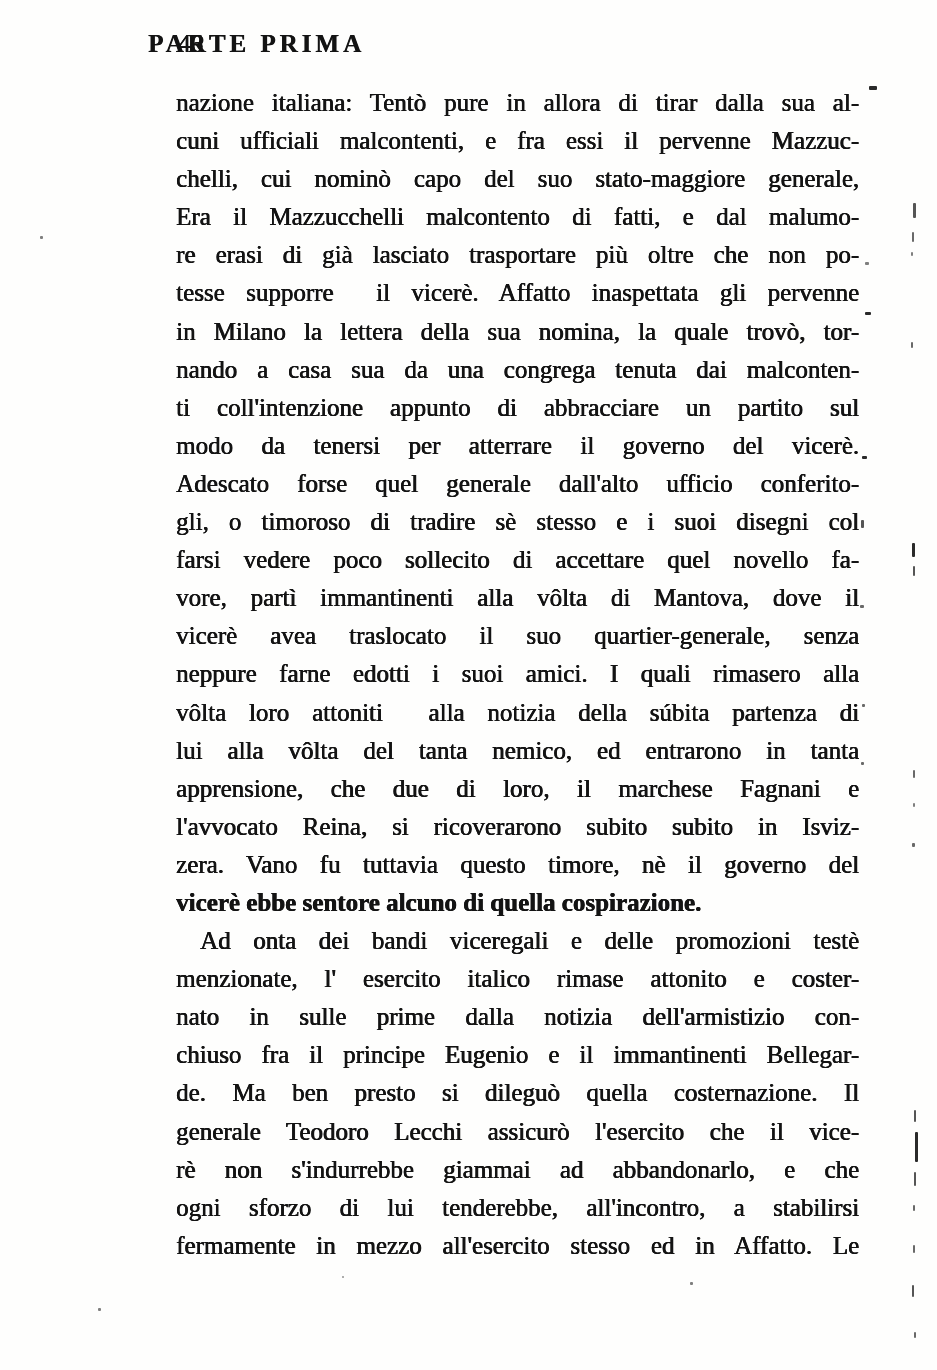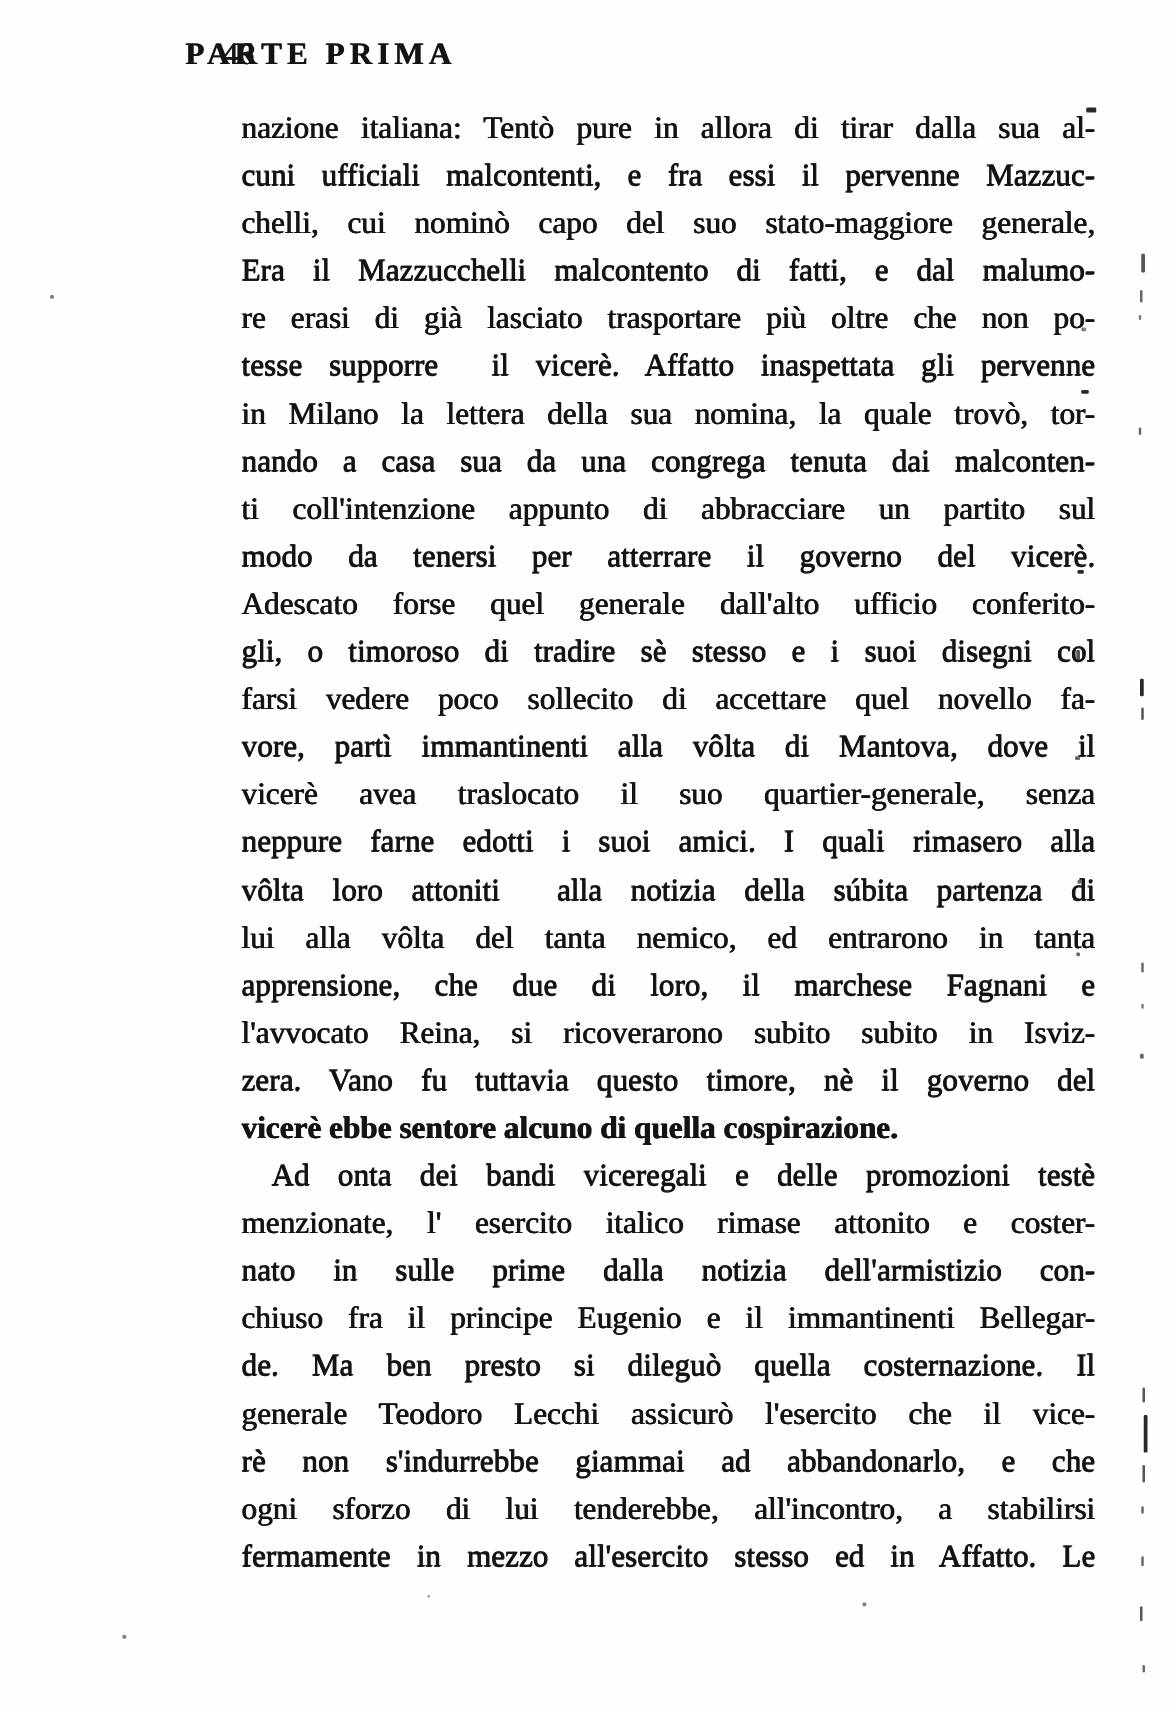--- a/index.html
+++ b/index.html
@@ -28,21 +28,21 @@
     position: absolute; left: 0; right: 0; top: 2px;
     text-align: left;
     transform: translateX(-28px);
     font-size: 25px;
     font-weight: bold;
     letter-spacing: 4px;
     text-shadow: 0.5px 0 0 #1a1a1a;
   }
   .textblock {
     position: absolute;
-    left: 176px; top: 84px; width: 683px; margin-left: 17px;
+    left: 176px; top: 84px; width: 683px;
   }
   .line {
     height: 38.1px;
     line-height: 38.1px;
     font-size: 25px;
     text-align: justify;
     text-align-last: justify;
     overflow: hidden;
     white-space: normal;
     text-shadow: 0.6px 0 0 #1a1a1a, 0 0.4px 0 #1a1a1a;

